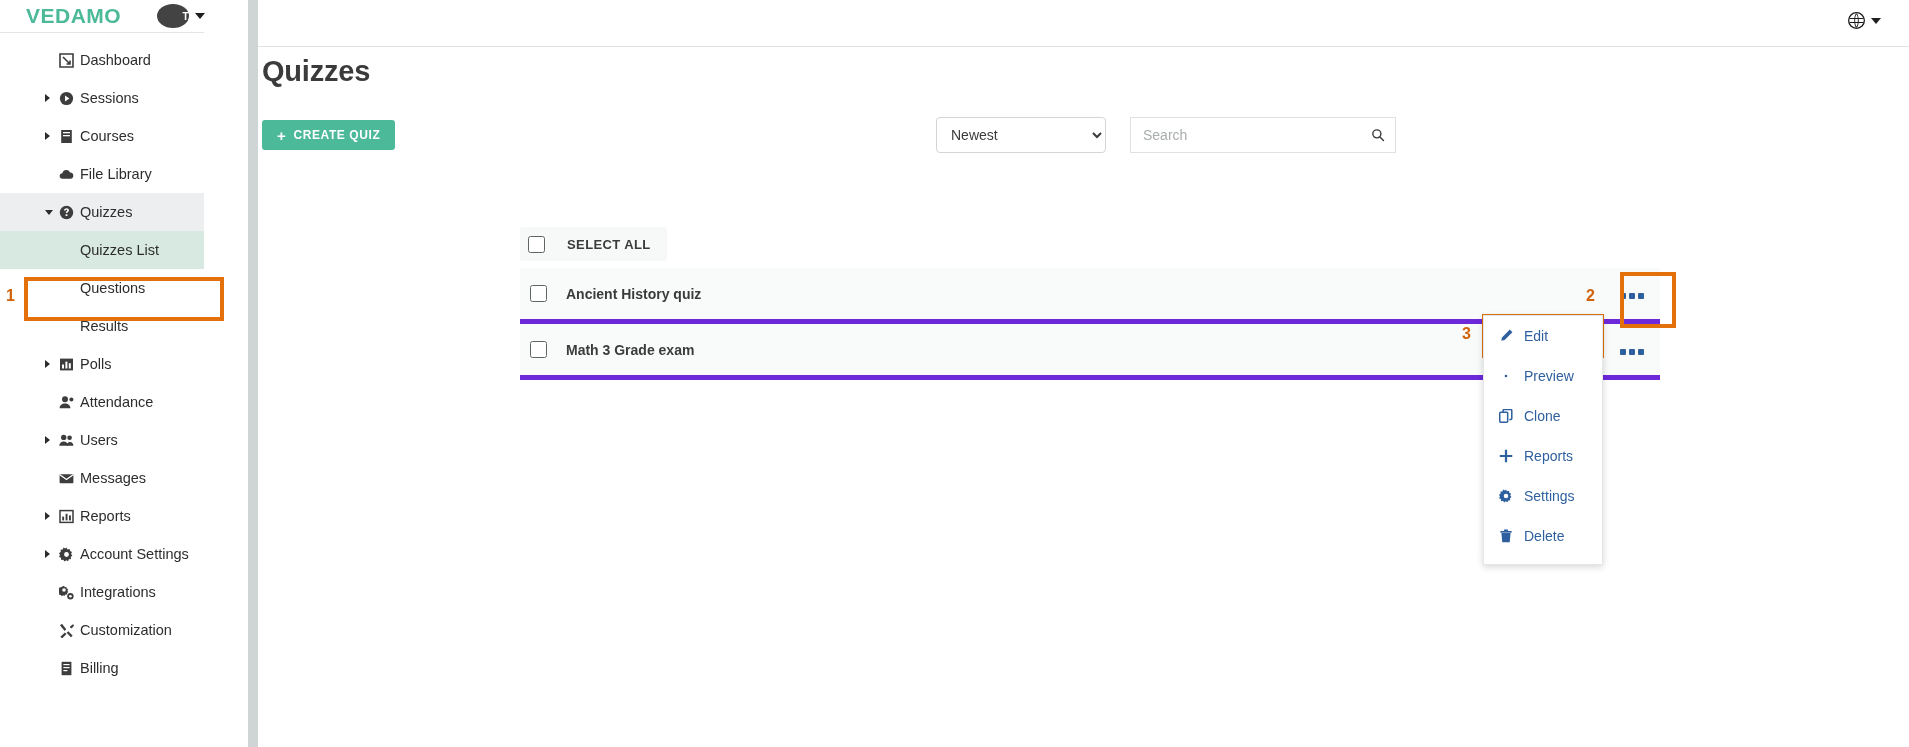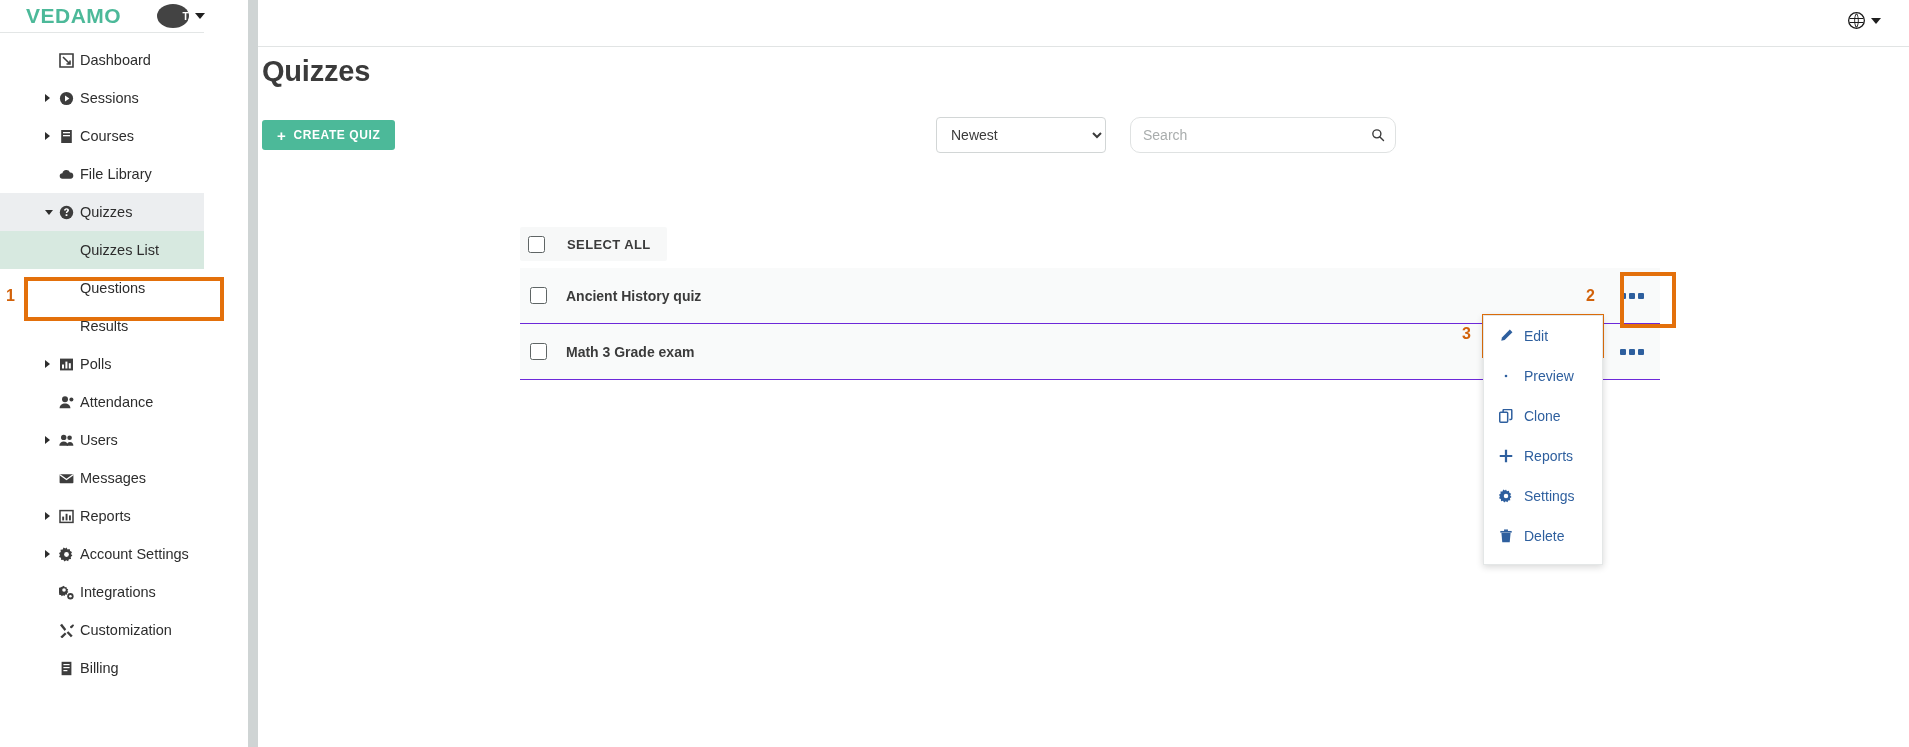--- a/index.html
+++ b/index.html
@@ -186,21 +186,21 @@
     padding: 0 10px;
     font-family: "Liberation Sans", sans-serif;
     cursor: pointer;
   }
 
   #search-wrap {
     position: absolute;
     left: 1130px; top: 117px;
     width: 266px; height: 36px;
     border: 1px solid #dfe2e2;
-    border-radius: 10px;
+    border-radius: 0;
     background: #fff;
     display: flex; align-items: flex-end;
   }
   #search-input {
     border: none; outline: none;
     flex: 1;
     height: 34px;
     padding: 0 12px;
     font-size: 14px;
     color: #3b3b3b;
@@ -238,21 +238,21 @@
     color: #3b3b3b;
     letter-spacing: 0.4px;
   }
 
   #rows { position: absolute; left: 520px; top: 268px; width: 1140px; }
   .qrow {
     position: relative;
     height: 56px;
     display: flex; align-items: center;
     background: #f9fafa;
-    border-bottom: 1px solid #6d28d9;
+    border-bottom: 5px solid #6d28d9;
   }
   .qrow .cbox { margin-left: 10px; }
   .qrow .qname {
     margin-left: 19px;
     font-size: 14px; font-weight: bold;
     color: #3b3b3b;
   }
   .dots-btn {
     position: absolute; right: 0; top: 0;
     width: 56px; height: 56px;

